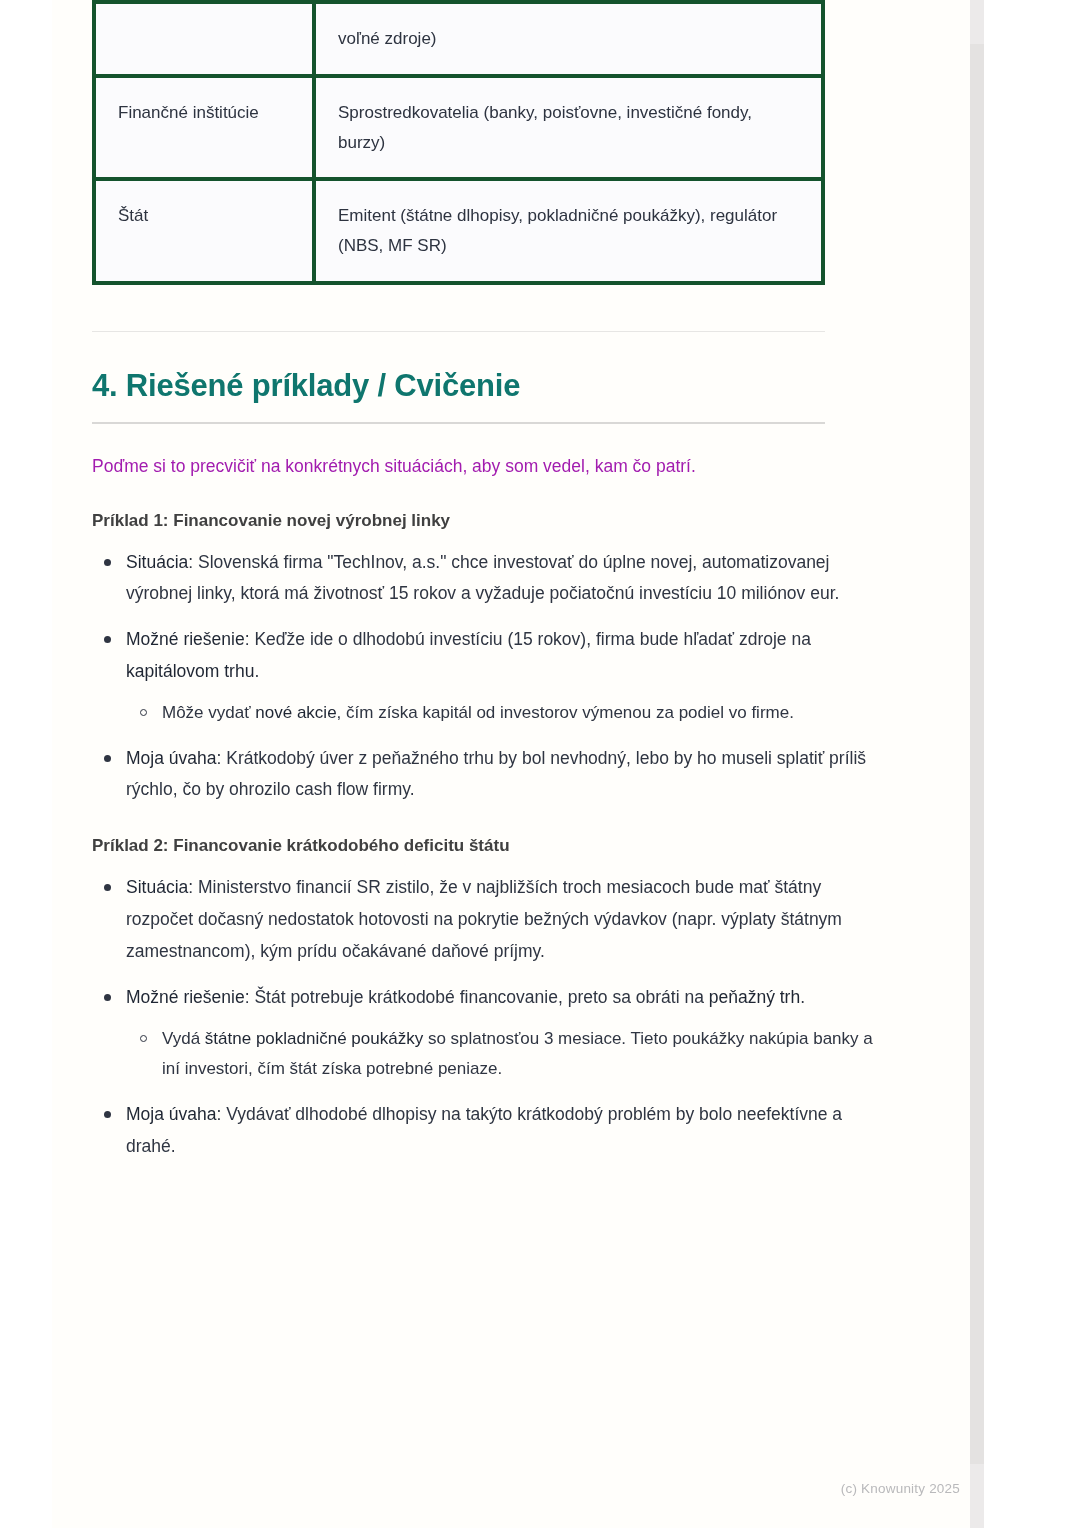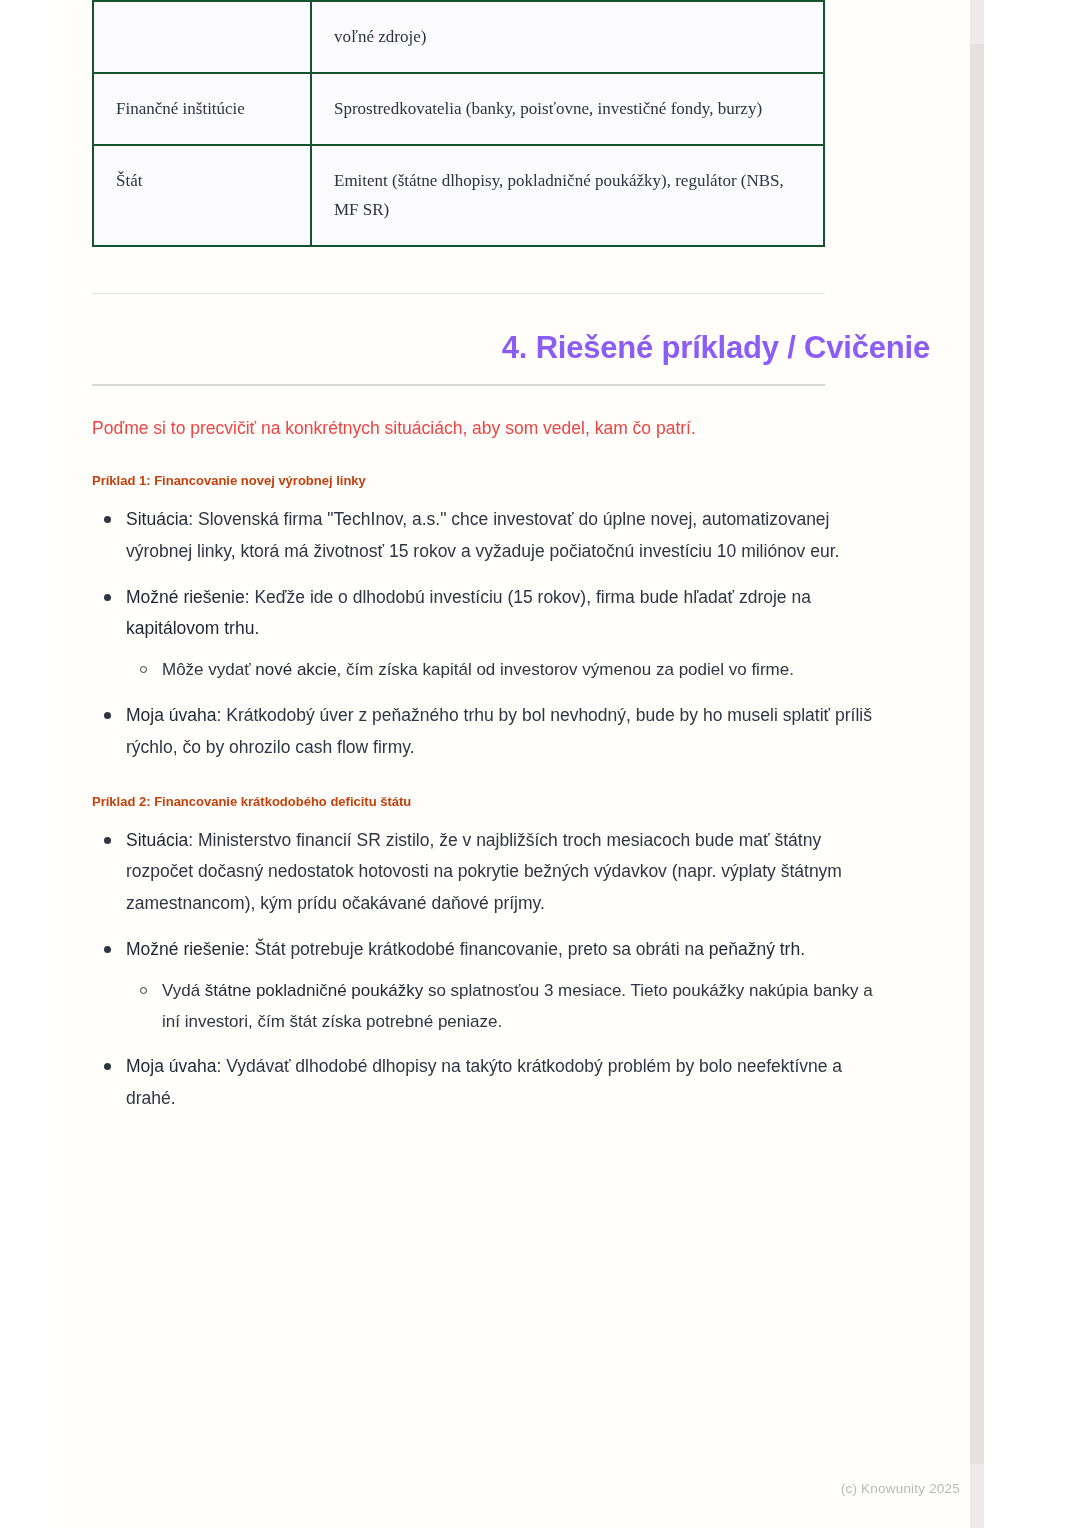--- a/index.html
+++ b/index.html
@@ -68,69 +68,67 @@
   
   table.data {
     width: 733px;
     border-collapse: collapse;
     margin-top: 0;
     margin-left: 0;
     table-layout: fixed;
     background: #fbfbfd;
   }
   table.data td {
-    border: 2px solid #14532d;
+    border: 4px solid #14532d;
     padding: 20px 22px;
     font-size: 17px;
     line-height: 1.75;
     color: #2d3340;
     vertical-align: top;
-    font-family: Liberation Serif, serif;
   }
   table.data td.col1 {
     width: 172px;
   }
   .row-clip td {
     border-top: none;
     padding-top: 0;
   }
 
   .divider {
     height: 1px;
     background: #e7e6e4;
     margin: 46px 0 0 0;
     width: 733px;
   }
 
   h2.section-title {
     font-size: 31px;
     font-weight: bold;
-    color: #8b5cf6;
+    color: #0f766e;
     margin: 36px 0 8px 0;
     letter-spacing: -0.2px;
-    text-align: right;
   }
   .title-rule {
     height: 2px;
     background: #d9d8d6;
     width: 733px;
     margin-top: 18px;
   }
 
   p.lead {
     font-size: 17.5px;
     line-height: 1.65;
-    color: #ef4444;
+    color: #a21caf;
     margin: 28px 0 0 0;
     max-width: 740px;
   }
   p.example-head {
-    font-size: 13px;
+    font-size: 17px;
     font-weight: bold;
-    color: #c2410c;
+    color: #404040;
     margin: 30px 0 0 0;
   }
 
   ul.l1 {
     list-style: none;
     margin: 16px 0 0 0;
     padding: 0;
   }
   ul.l1 > li {
     position: relative;
@@ -233,21 +231,21 @@
         </li>
         <li>
           <b>Možné riešenie</b><span>: Keďže ide o dlhodobú investíciu (15 rokov), firma bude hľadať zdroje na </span><b>kapitálovom trhu</b><span>.</span>
           <ul class="l2">
             <li>
               <span>Môže vydať </span><b>nové akcie</b><span>, čím získa kapitál od investorov výmenou za podiel vo firme.</span>
             </li>
           </ul>
         </li>
         <li>
-          <b>Moja úvaha</b><span>: Krátkodobý úver z peňažného trhu by bol nevhodný, bude by ho museli splatiť príliš rýchlo, čo by ohrozilo cash flow firmy.</span>
+          <b>Moja úvaha</b><span>: Krátkodobý úver z peňažného trhu by bol nevhodný, lebo by ho museli splatiť príliš rýchlo, čo by ohrozilo cash flow firmy.</span>
         </li>
       </ul>
 
       <p class="example-head">Príklad 2: Financovanie krátkodobého deficitu štátu</p>
 
       <ul class="l1">
         <li>
           <b>Situácia</b><span>: Ministerstvo financií SR zistilo, že v najbližších troch mesiacoch bude mať štátny rozpočet dočasný nedostatok hotovosti na pokrytie bežných výdavkov (napr. výplaty štátnym zamestnancom), kým prídu očakávané daňové príjmy.</span>
         </li>
         <li>

